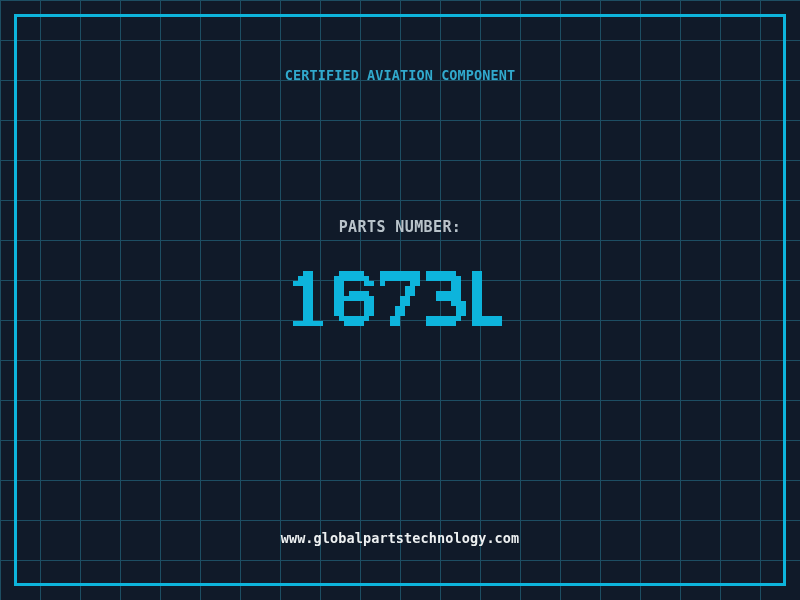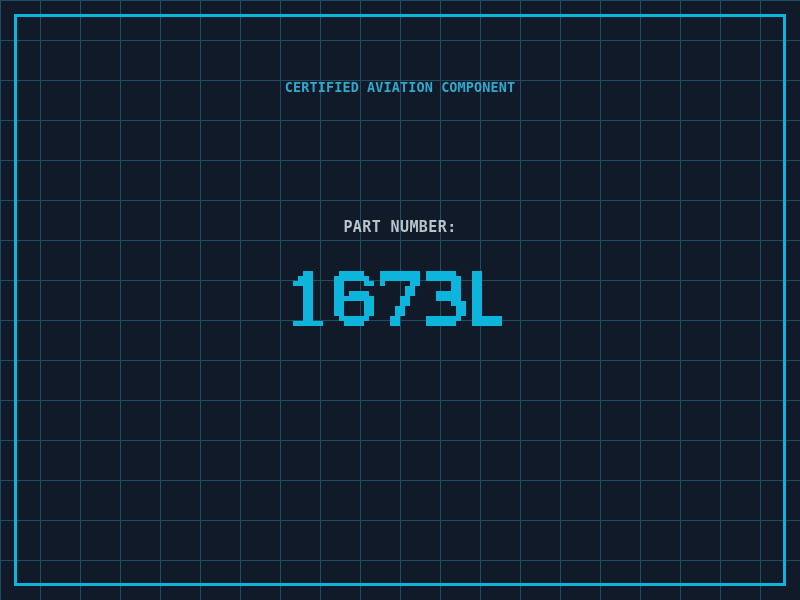--- a/index.html
+++ b/index.html
@@ -37,21 +37,21 @@
   }
   .title {
     top: 49px;
     font-size: 16px;
     line-height: 16px;
     font-weight: bold;
     letter-spacing: 0.2px;
     color: var(--title-color, #f2f5f6);
   }
   .tagline {
-    top: 80px;
+    top: 68px;
     font-size: 13.5px;
     line-height: 15px;
     font-weight: bold;
     letter-spacing: 0.1px;
     color: var(--tagline-color, #31a9cd);
   }
   .part-label {
     top: 219px;
     font-size: 15px;
     line-height: 17px;
@@ -99,21 +99,21 @@
 </style>
 </head>
 <body>
 
 <div class="screen">
   <div class="frame"></div>
 
 
   <div class="txt tagline">CERTIFIED AVIATION COMPONENT</div>
 
-  <div class="txt part-label">PART NUMBER:</div>
+  <div class="txt part-label">PARTS NUMBER:</div>
 
   <div class="part-value">
     <span class="sr-only">1673L</span>
   <div class="glyph">
         <i style="left: 15px; top: 0px;"></i>
         <i style="left: 20px; top: 0px;"></i>
         <i style="left: 10px; top: 5px;"></i>
         <i style="left: 15px; top: 5px;"></i>
         <i style="left: 20px; top: 5px;"></i>
         <i style="left: 5px; top: 10px;"></i>
@@ -310,13 +310,14 @@
         <i style="left: 25px; top: 45px;"></i>
         <i style="left: 0px; top: 50px;"></i>
         <i style="left: 5px; top: 50px;"></i>
         <i style="left: 10px; top: 50px;"></i>
         <i style="left: 15px; top: 50px;"></i>
         <i style="left: 20px; top: 50px;"></i>
         <i style="left: 25px; top: 50px;"></i>
       </div>
     </div>
 
+  <div class="txt website">www.globalpartstechnology.com</div>
 </div>
 
 </body></html>

